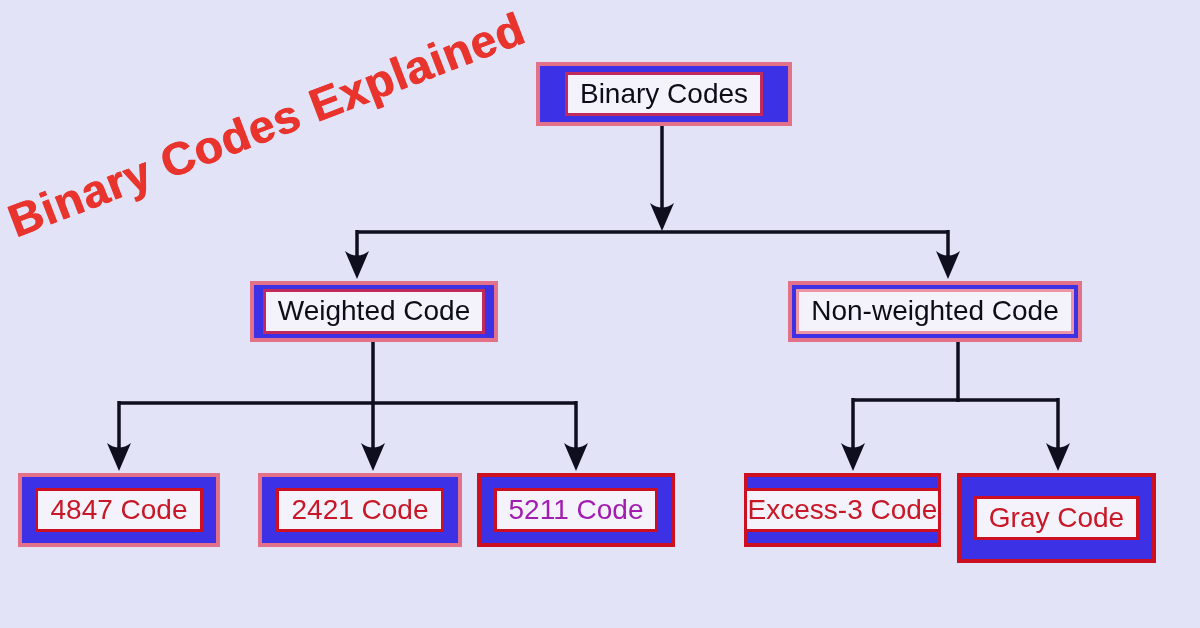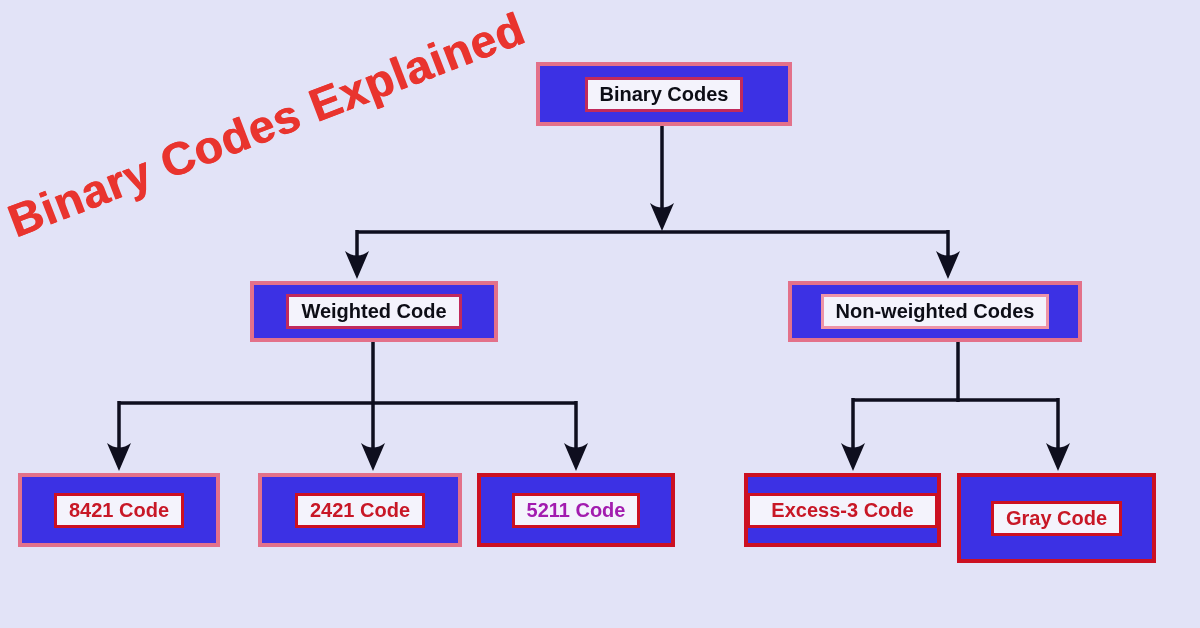--- a/index.html
+++ b/index.html
@@ -19,22 +19,22 @@
     background:#3c31e4;
     display:flex;
     align-items:center;
     justify-content:center;
   }
   .label{
     box-sizing:border-box;
     background:#f4f3fc;
     border:3px solid #c12a5c;
     padding:3px 12px;
-    font-size:20px;
-    font-weight:bold;
+    font-size:28px;
+    font-weight:normal;
     white-space:nowrap;
     color:#0d0d16;
     line-height:1.15;
   }
   .node.full{padding:0;}
   .node.full .label{
     flex:1 1 auto;
     text-align:center;
     padding:3px 1px;
     margin:17px -1px;
@@ -82,24 +82,24 @@
       <path d="M1058,471 L1046,443 Q1058,452 1070,443 Z" fill="#0e0e1e"></path>
     </svg>
   <div id="nodes-layer">
       <div class="node" style="left: 536px; top: 62px; width: 256px; height: 64px; border-color: rgb(227, 113, 138); background: rgb(60, 49, 228);">
         <div class="label" style="border-color: rgb(193, 42, 92); color: rgb(13, 13, 22); background: rgb(244, 243, 252);">Binary Codes</div>
       </div>
       <div class="node" style="left: 250px; top: 281px; width: 248px; height: 61px; border-color: rgb(227, 113, 138); background: rgb(60, 49, 228);">
         <div class="label" style="border-color: rgb(193, 42, 92); color: rgb(13, 13, 22); background: rgb(244, 243, 252);">Weighted Code</div>
       </div>
       <div class="node" style="left: 788px; top: 281px; width: 294px; height: 61px; border-color: rgb(227, 113, 138); background: rgb(60, 49, 228);">
-        <div class="label" style="border-color: rgb(238, 148, 167); color: rgb(13, 13, 22); background: rgb(244, 243, 252);">Non-weighted Codes</div>
+        <div class="label" style="border-color: rgb(238, 148, 167); color: rgb(13, 13, 22); background: rgb(244, 243, 252);">Non-weighted Code</div>
       </div>
       <div class="node" style="left: 18px; top: 473px; width: 202px; height: 74px; border-color: rgb(227, 113, 138); background: rgb(60, 49, 228);">
-        <div class="label" style="border-color: rgb(204, 16, 34); color: rgb(200, 23, 38); background: rgb(244, 243, 252);">8421 Code</div>
+        <div class="label" style="border-color: rgb(204, 16, 34); color: rgb(200, 23, 38); background: rgb(244, 243, 252);">4847 Code</div>
       </div>
       <div class="node" style="left: 258px; top: 473px; width: 204px; height: 74px; border-color: rgb(227, 113, 138); background: rgb(60, 49, 228);">
         <div class="label" style="border-color: rgb(204, 16, 34); color: rgb(200, 23, 38); background: rgb(244, 243, 252);">2421 Code</div>
       </div>
       <div class="node" style="left: 477px; top: 473px; width: 198px; height: 74px; border-color: rgb(204, 16, 34); background: rgb(60, 49, 228);">
         <div class="label" style="border-color: rgb(204, 16, 34); color: #a21caf; background: rgb(244, 243, 252);">5211 Code</div>
       </div>
       <div class="node full" style="left: 744px; top: 473px; width: 197px; height: 74px; border-color: rgb(204, 16, 34); background: rgb(60, 49, 228);">
         <div class="label" style="border-color: rgb(204, 16, 34); color: rgb(200, 23, 38); background: rgb(244, 243, 252);">Excess-3 Code</div>
       </div>

